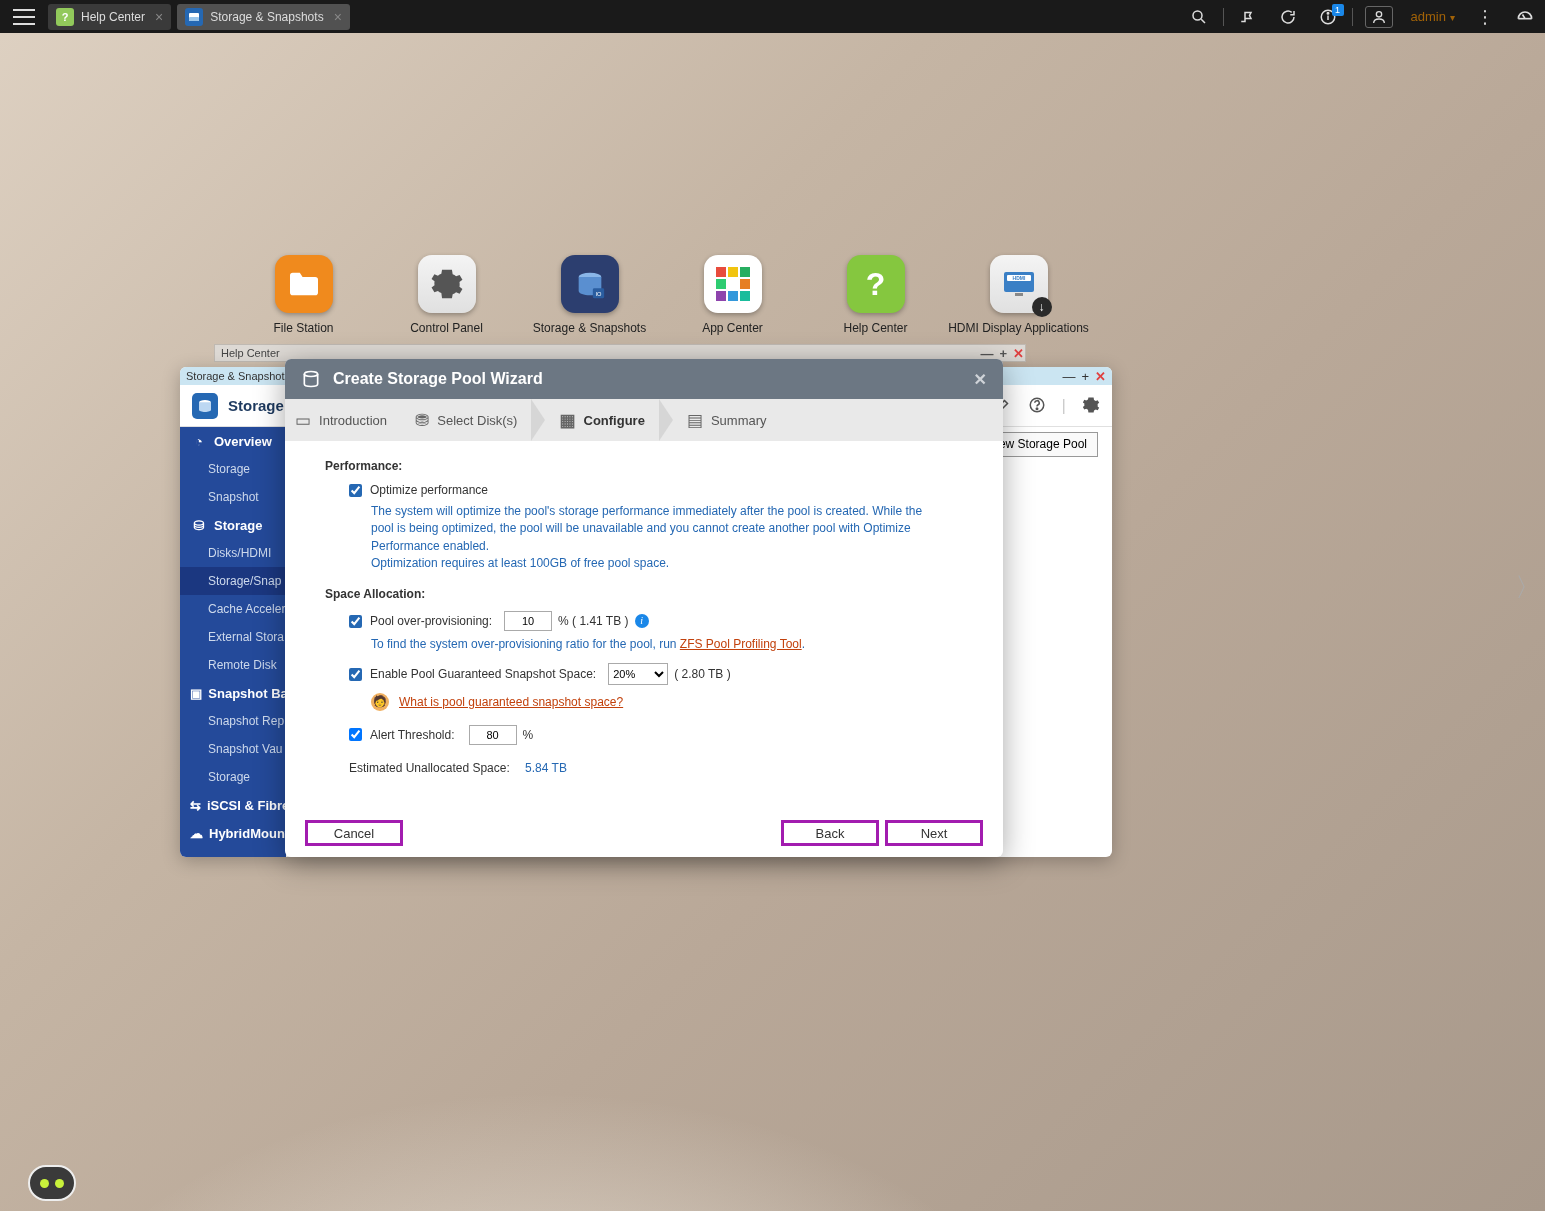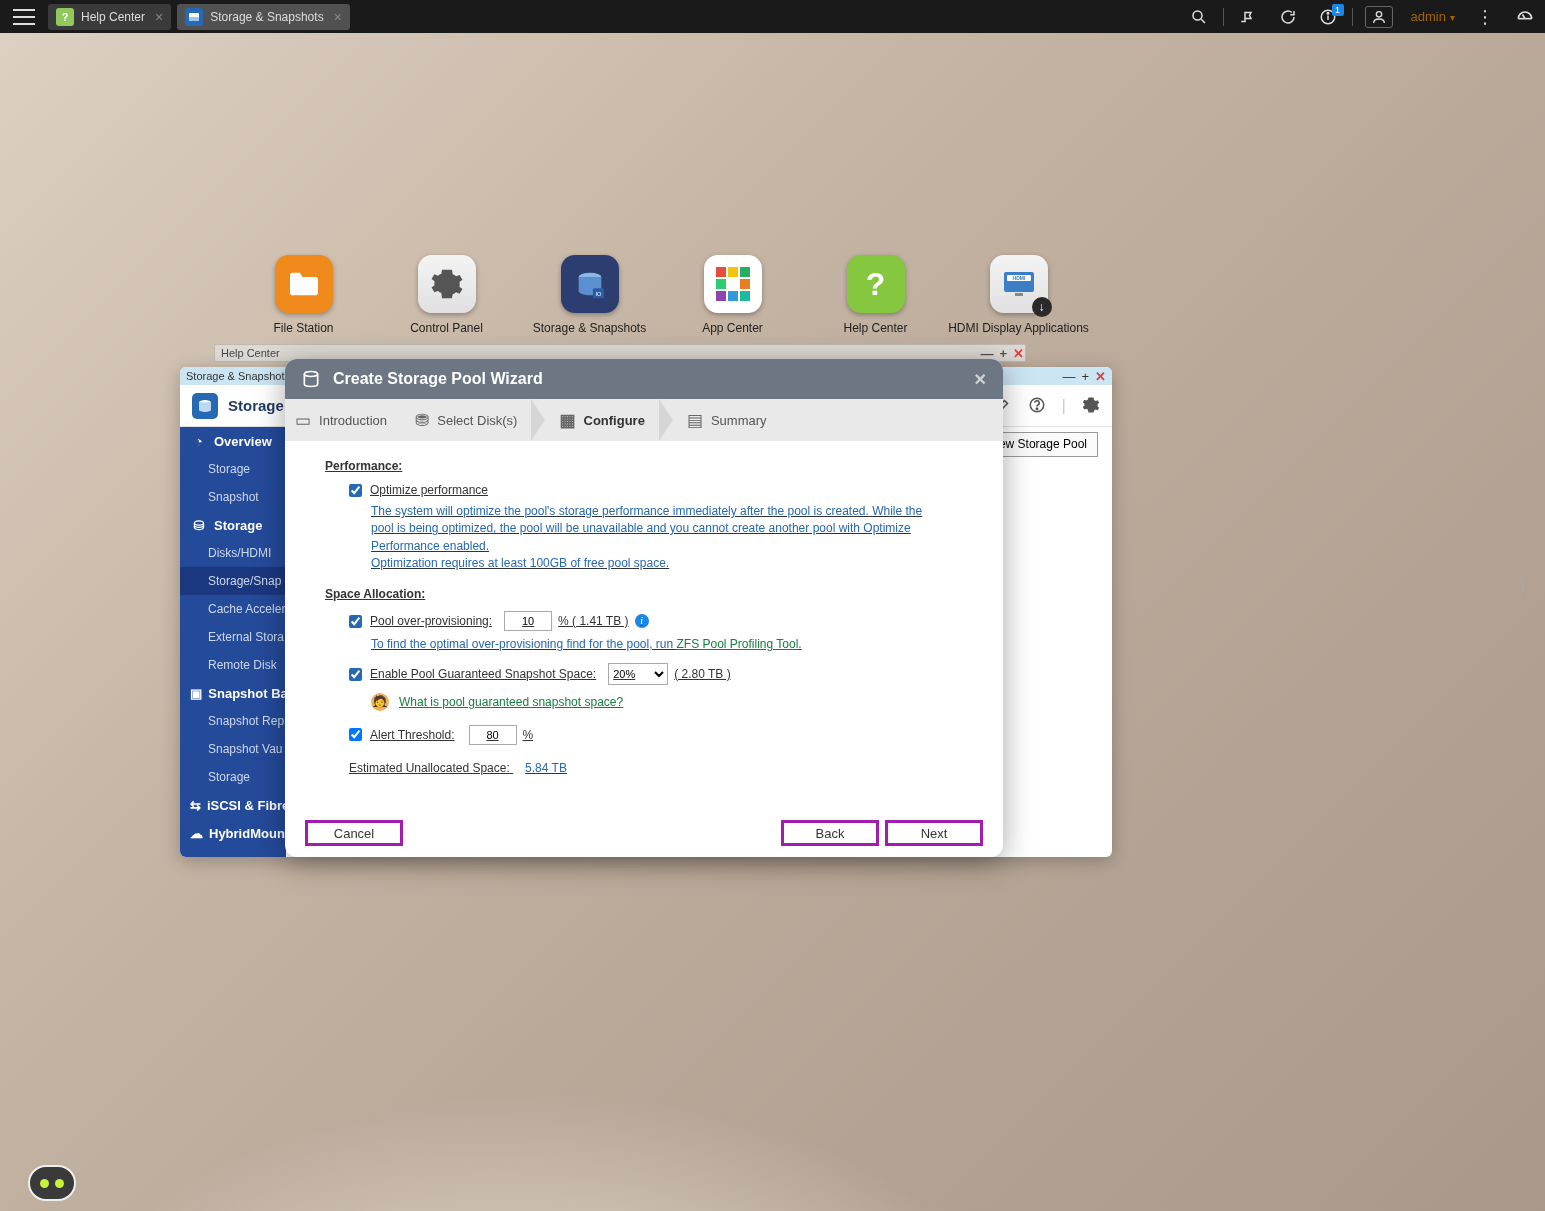--- a/index.html
+++ b/index.html
@@ -57,39 +57,39 @@
 .sw-toolbar { height: 34px; display: flex; align-items: center; justify-content: flex-end; padding-right: 14px; }
 .new-pool-btn { height: 25px; border: 1px solid #999; background: #fafafa; font-size: 12px; padding: 0 10px; cursor: pointer; }
 .sidebar { position: absolute; top: 60px; left: 0; width: 106px; background: #244a9a; color: #cdd9ec; font-size: 13px; height: 430px; overflow: hidden; }
 .side-item { display: flex; align-items: center; height: 28px; padding-left: 10px; cursor: pointer; white-space: nowrap; }
 .side-item.head { color: #fff; font-weight: 600; }
 .side-item.sub { padding-left: 28px; font-size: 12px; color: #cdd9ec; }
 .side-item.active { background: #1b3780; }
 .side-ico { width: 18px; margin-right: 6px; font-size: 13px; display:inline-flex; justify-content:center;}
 
 
-.wizard { position: absolute; top: 359px; left: 285px; width: 718px; height: 498px; background: #fff; border-radius: 12px; box-shadow: 0 6px 30px rgba(0,0,0,.35); display: flex; flex-direction: column; overflow: hidden; }
+.wizard { position: absolute; top: 359px; left: 285px; width: 718px; height: 498px; background: #fff; border-radius: 6px; box-shadow: 0 6px 30px rgba(0,0,0,.35); display: flex; flex-direction: column; overflow: hidden; }
 .wz-title { height: 40px; background: #6c7783; color: #fff; display: flex; align-items: center; padding: 0 16px; font-size: 16px; font-weight: 600; }
 .wz-title .wz-ico { margin-right: 12px; }
 .wz-close { margin-left: auto; color: #cfd3d8; font-size: 16px; cursor: pointer; }
 .wz-steps { height: 42px; background: #e9e9e9; display: flex; align-items: center; padding-left: 10px; font-size: 13px; color: #555; }
 .step { display: flex; align-items: center; margin-right: 28px; }
 .step.active { color: #333; font-weight: 600; }
 .step-ico { margin-right: 8px; font-size: 17px; color: #666; }
 .arrow-sep { width: 0;height:0;border-top:21px solid transparent;border-bottom:21px solid transparent;border-left:14px solid #d6d6d6;margin-right:14px;margin-left:-14px;}
-.wz-body { flex: 1; padding: 18px 16px 10px 40px; font-size: 12px; color: #333; overflow-y:auto;text-decoration:underline;}
+.wz-body { flex: 1; padding: 18px 16px 10px 40px; font-size: 12px; color: #333; overflow-y:auto;}
 .sec-head { font-weight: bold; margin-bottom: 10px; }
 .row-ck { display: flex; align-items: flex-start; margin: 6px 0 6px 24px; }
 .row-ck input[type=checkbox] { margin-right: 8px; accent-color:#2568b3; margin-top:1px;}
 .info-blue { color: #2568b3; margin: 6px 0 14px 46px; line-height: 1.45; max-width: 560px; }
 .info-blue .req { color: #2568b3; }
 .num-in { width: 48px; height: 20px; border: 1px solid #aaa; text-align: center; font-size: 11px; margin-right: 6px; }
 .sel-in { width: 60px; height: 22px; border: 1px solid #aaa; font-size: 11px; margin-right: 6px; background:#fff;}
 .i-icon { width: 14px; height: 14px; border-radius: 50%; background: #1a87e8; color: #fff; display: inline-flex; align-items: center; justify-content: center; font-size: 10px; margin-left: 6px; font-style: italic; font-family: Georgia,serif;}
-.link { color: #15803d; text-decoration: underline; cursor:pointer;}
+.link { color: #c2410c; text-decoration: underline; cursor:pointer;}
 .link-row { margin-left: 46px; margin-bottom: 12px; font-size: 12px;}
 .guru-row { margin-left: 46px; display: flex; align-items: center; margin-top: 8px;margin-bottom:14px;}
 .guru-ico { width: 18px; height: 18px; background: #f0b060; border-radius: 50%; margin-right: 10px; display:flex;align-items:center;justify-content:center;font-size:11px;}
 .alert-row { display:flex;align-items:center;margin-left:24px;}
 .alert-row .lbl{margin-left:8px;margin-right:14px;}
 .est-row { margin: 16px 0 0 24px; font-size: 12px; }
 .est-row .val { color: #2568b3; margin-left: 12px; }
 .wz-footer { height: 48px; display: flex; align-items: center; padding: 0 20px; border-top: 0; }
 .btn { width: 98px; height: 26px; border: 3px solid #a21caf; background: #fff; font-size: 13px; color: #333; cursor: pointer; }
 .btn + .btn { margin-left: 6px; }
@@ -366,21 +366,21 @@
     <div class="sec-head">Space Allocation:</div>
 
     <div class="row-ck" style="align-items:center;">
       <input type="checkbox" checked="" style="">
       <span class="lbl" style="margin-right:12px;">Pool over-provisioning:</span>
       <input class="num-in" value="10" style="">
       <span>% ( 1.41 TB )</span>
       <span class="i-icon">i</span>
     </div>
     <div class="link-row" style="color:#2568b3;">
-      <span>To find the optimal over-provisioning find for the pool, run </span><span class="link">ZFS Pool Profiling Tool</span>.
+      <span>To find the system over-provisioning ratio for the pool, run </span><span class="link">ZFS Pool Profiling Tool</span>.
     </div>
 
     <div class="row-ck" style="align-items:center;">
       <input type="checkbox" checked="" style="">
       <span style="margin-right:12px;">Enable Pool Guaranteed Snapshot Space:</span>
       <select class="sel-in"><option>20%</option></select>
       <span>( 2.80 TB )</span>
     </div>
     <div class="guru-row">
       <span class="guru-ico">🧑</span>

